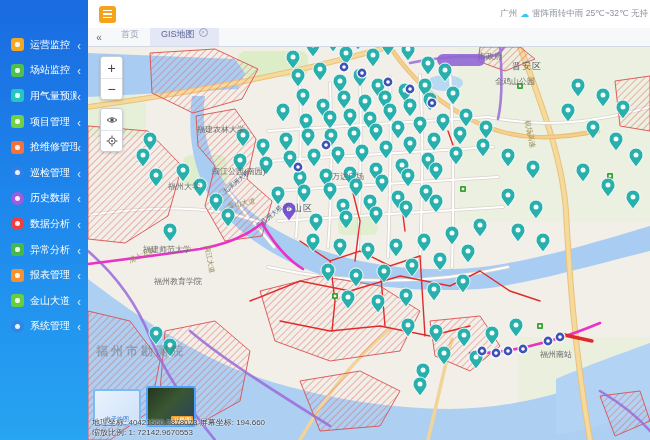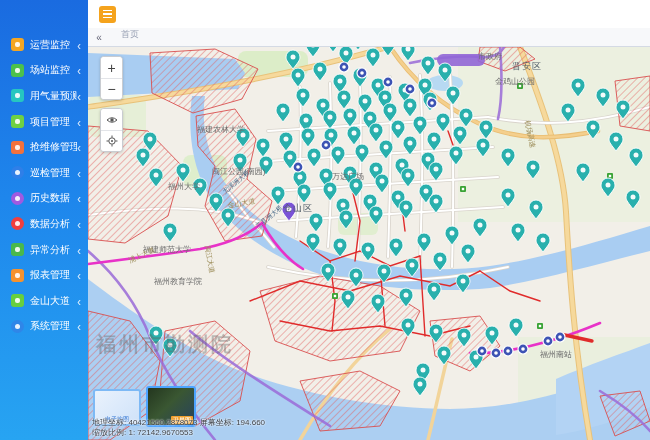--- a/index.html
+++ b/index.html
@@ -31,21 +31,21 @@
   .tab.active{background:#e4e7f6;color:#5a6494}
   .tab-close{width:9px;height:9px;border:1px solid #9aa2b5;border-radius:50%;font-size:6px;line-height:7px;text-align:center;color:#9aa2b5}
 
   
   .map{flex:1;position:relative;background:#f2efe8;overflow:hidden}
   svg.maplayer{position:absolute;left:0;top:0;width:100%;height:100%;display:block}
   text.poi{font-size:8px;fill:#6b6b6b}
   text.district{font-size:9px;fill:#55606b;letter-spacing:1px}
   text.road{font-size:7px;fill:#9a8a55}
   text.bridge{font-size:6.5px;fill:#4a6b8a}
-  .watermark{position:absolute;left:8px;top:284px;font-size:20px;letter-spacing:3px;color:rgba(95,95,95,.38);pointer-events:none;font-weight:bold}
+  .watermark{position:absolute;left:8px;top:296px;font-size:12px;letter-spacing:3px;color:rgba(95,95,95,.38);pointer-events:none;font-weight:bold}
 
   .zoombox,.toolbox{position:absolute;left:12px;width:23px;background:#fff;border:1px solid #c9ccd1;border-radius:4px;box-shadow:0 1px 3px rgba(0,0,0,.18);overflow:hidden}
   .zoombox{top:9px}.toolbox{top:61px}
   .mbtn{width:100%;height:21px;display:flex;align-items:center;justify-content:center;font-size:14px;color:#444;cursor:pointer;background:#fff}
   .mbtn + .mbtn{border-top:1px solid #e2e4e8}
 
   .thumb{position:absolute;border-radius:3px;overflow:hidden;cursor:pointer}
   .thumb.street{left:5px;top:342px;width:48px;height:37px;border:2px solid #7db9f5;background:linear-gradient(135deg,#eaf2fc 0%,#dceafb 50%,#cfe2f8 100%)}
   .thumb.sat{left:58px;top:339px;width:50px;height:41px;border:2px solid #4da3ff;background:linear-gradient(135deg,#23361f 0%,#3a5732 45%,#27425f 100%)}
   .thumb-label{position:absolute;bottom:1px;font-size:6px;line-height:8px}
@@ -127,26 +127,35 @@
   </div>
 
   <div class="main">
 
     <div class="header">
       <div class="burger">
           <i></i>
           <i></i>
           <i></i>
         </div>
+      <div class="weather">
+        <span>广州</span>
+        <span class="w-icon">☁</span>
+        <span>雷阵雨转中雨 25℃~32℃ 无持</span>
+      </div>
     </div>
 
     <div class="tabbar">
       <div class="collapse">«</div>
       <div class="tab">
         <span>首页</span>
+      </div>
+      <div class="tab active">
+        <span>GIS地图</span>
+        <span class="tab-close">×</span>
       </div>
     </div>
 
     <div class="map">
       <svg class="maplayer" viewBox="0 0 562 393" preserveAspectRatio="none">
         <defs>
           <pattern id="hatch" width="5" height="5" patternUnits="userSpaceOnUse" patternTransform="rotate(45)">
             <line x1="0" y1="0" x2="0" y2="5" stroke="#e25b5b" stroke-width="1.6"></line>
           </pattern>
           <g id="pin">

